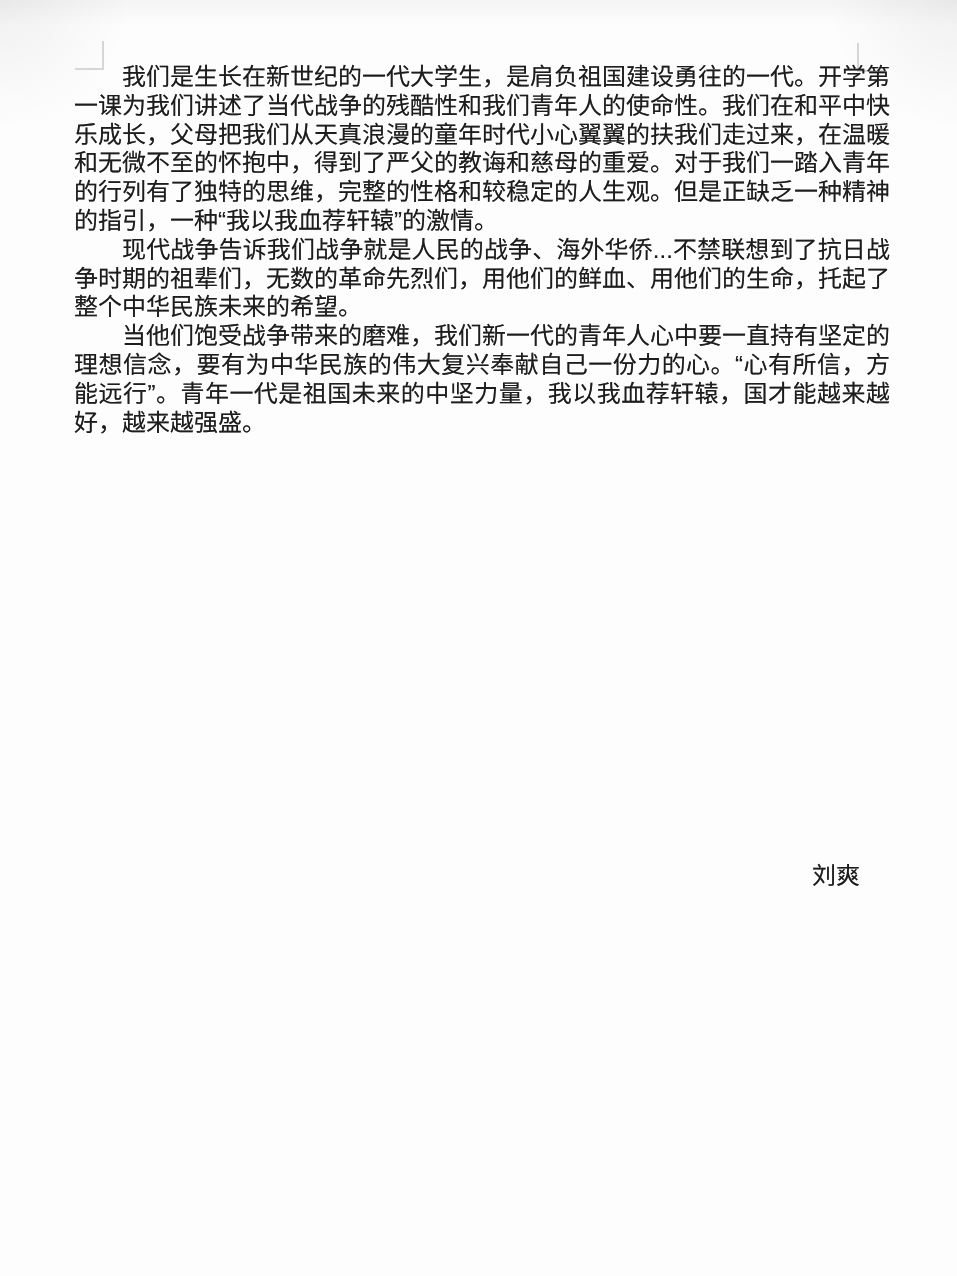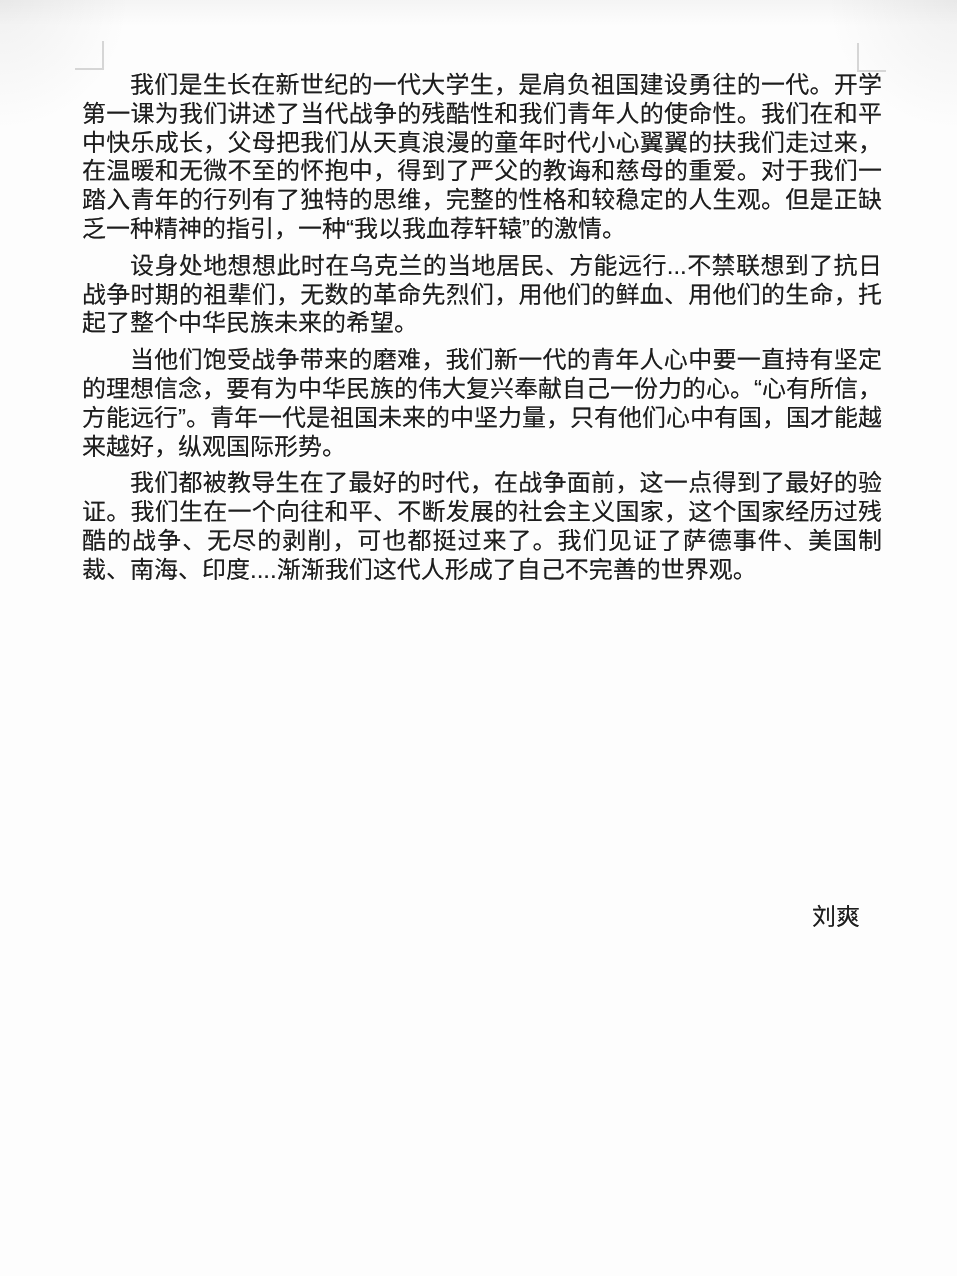--- a/index.html
+++ b/index.html
@@ -50,50 +50,49 @@
     left: 74px;
     top: 63px;
     width: 816px;
     font-size: 24px;
     line-height: 28.8px;
     color: #1d1d1d;
     text-align: justify;
     text-shadow: 0 0 0.6px rgba(30,30,30,0.55);
   }
   .essay p {
-    margin: 8px;
+    margin: 0;
     padding: 0;
     text-indent: 2em;
   }
   .signature {
     position: absolute;
     right: 80px;
-    top: 902px;
+    top: 861px;
     font-size: 24px;
     line-height: 30px;
     color: #1d1d1d;
     text-align: right;
     text-shadow: 0 0 0.6px rgba(30,30,30,0.55);
   }
   .signature .name {
     padding-right: 17px;
   }
 </style>
 </head>
 <body>
 
 <div class="page">
 
   <div class="crop-mark tl"></div>
   <div class="crop-mark tr"></div>
 
   <div class="essay">
     <p>我们是生长在新世纪的一代大学生，是肩负祖国建设勇往的一代。开学第一课为我们讲述了当代战争的残酷性和我们青年人的使命性。我们在和平中快乐成长，父母把我们从天真浪漫的童年时代小心翼翼的扶我们走过来，在温暖和无微不至的怀抱中，得到了严父的教诲和慈母的重爱。对于我们一踏入青年的行列有了独特的思维，完整的性格和较稳定的人生观。但是正缺乏一种精神的指引，一种“我以我血荐轩辕”的激情。</p>
-    <p>设身处地想想此时在乌克兰的当地居民、方能远行...不禁联想到了抗日战争时期的祖辈们，无数的革命先烈们，用他们的鲜血、用他们的生命，托起了整个中华民族未来的希望。</p>
-    <p>当他们饱受战争带来的磨难，我们新一代的青年人心中要一直持有坚定的理想信念，要有为中华民族的伟大复兴奉献自己一份力的心。“心有所信，方能远行”。青年一代是祖国未来的中坚力量，只有他们心中有国，国才能越来越好，纵观国际形势。</p>
-    <p>我们都被教导生在了最好的时代，在战争面前，这一点得到了最好的验证。我们生在一个向往和平、不断发展的社会主义国家，这个国家经历过残酷的战争、无尽的剥削，可也都挺过来了。我们见证了萨德事件、美国制裁、南海、印度....渐渐我们这代人形成了自己不完善的世界观。</p>
+    <p>现代战争告诉我们战争就是人民的战争、海外华侨...不禁联想到了抗日战争时期的祖辈们，无数的革命先烈们，用他们的鲜血、用他们的生命，托起了整个中华民族未来的希望。</p>
+    <p>当他们饱受战争带来的磨难，我们新一代的青年人心中要一直持有坚定的理想信念，要有为中华民族的伟大复兴奉献自己一份力的心。“心有所信，方能远行”。青年一代是祖国未来的中坚力量，我以我血荐轩辕，国才能越来越好，越来越强盛。</p>
   </div>
 
   <div class="signature">
     <div class="name">刘爽</div>
   </div>
 
 </div>
 
 </body></html>

